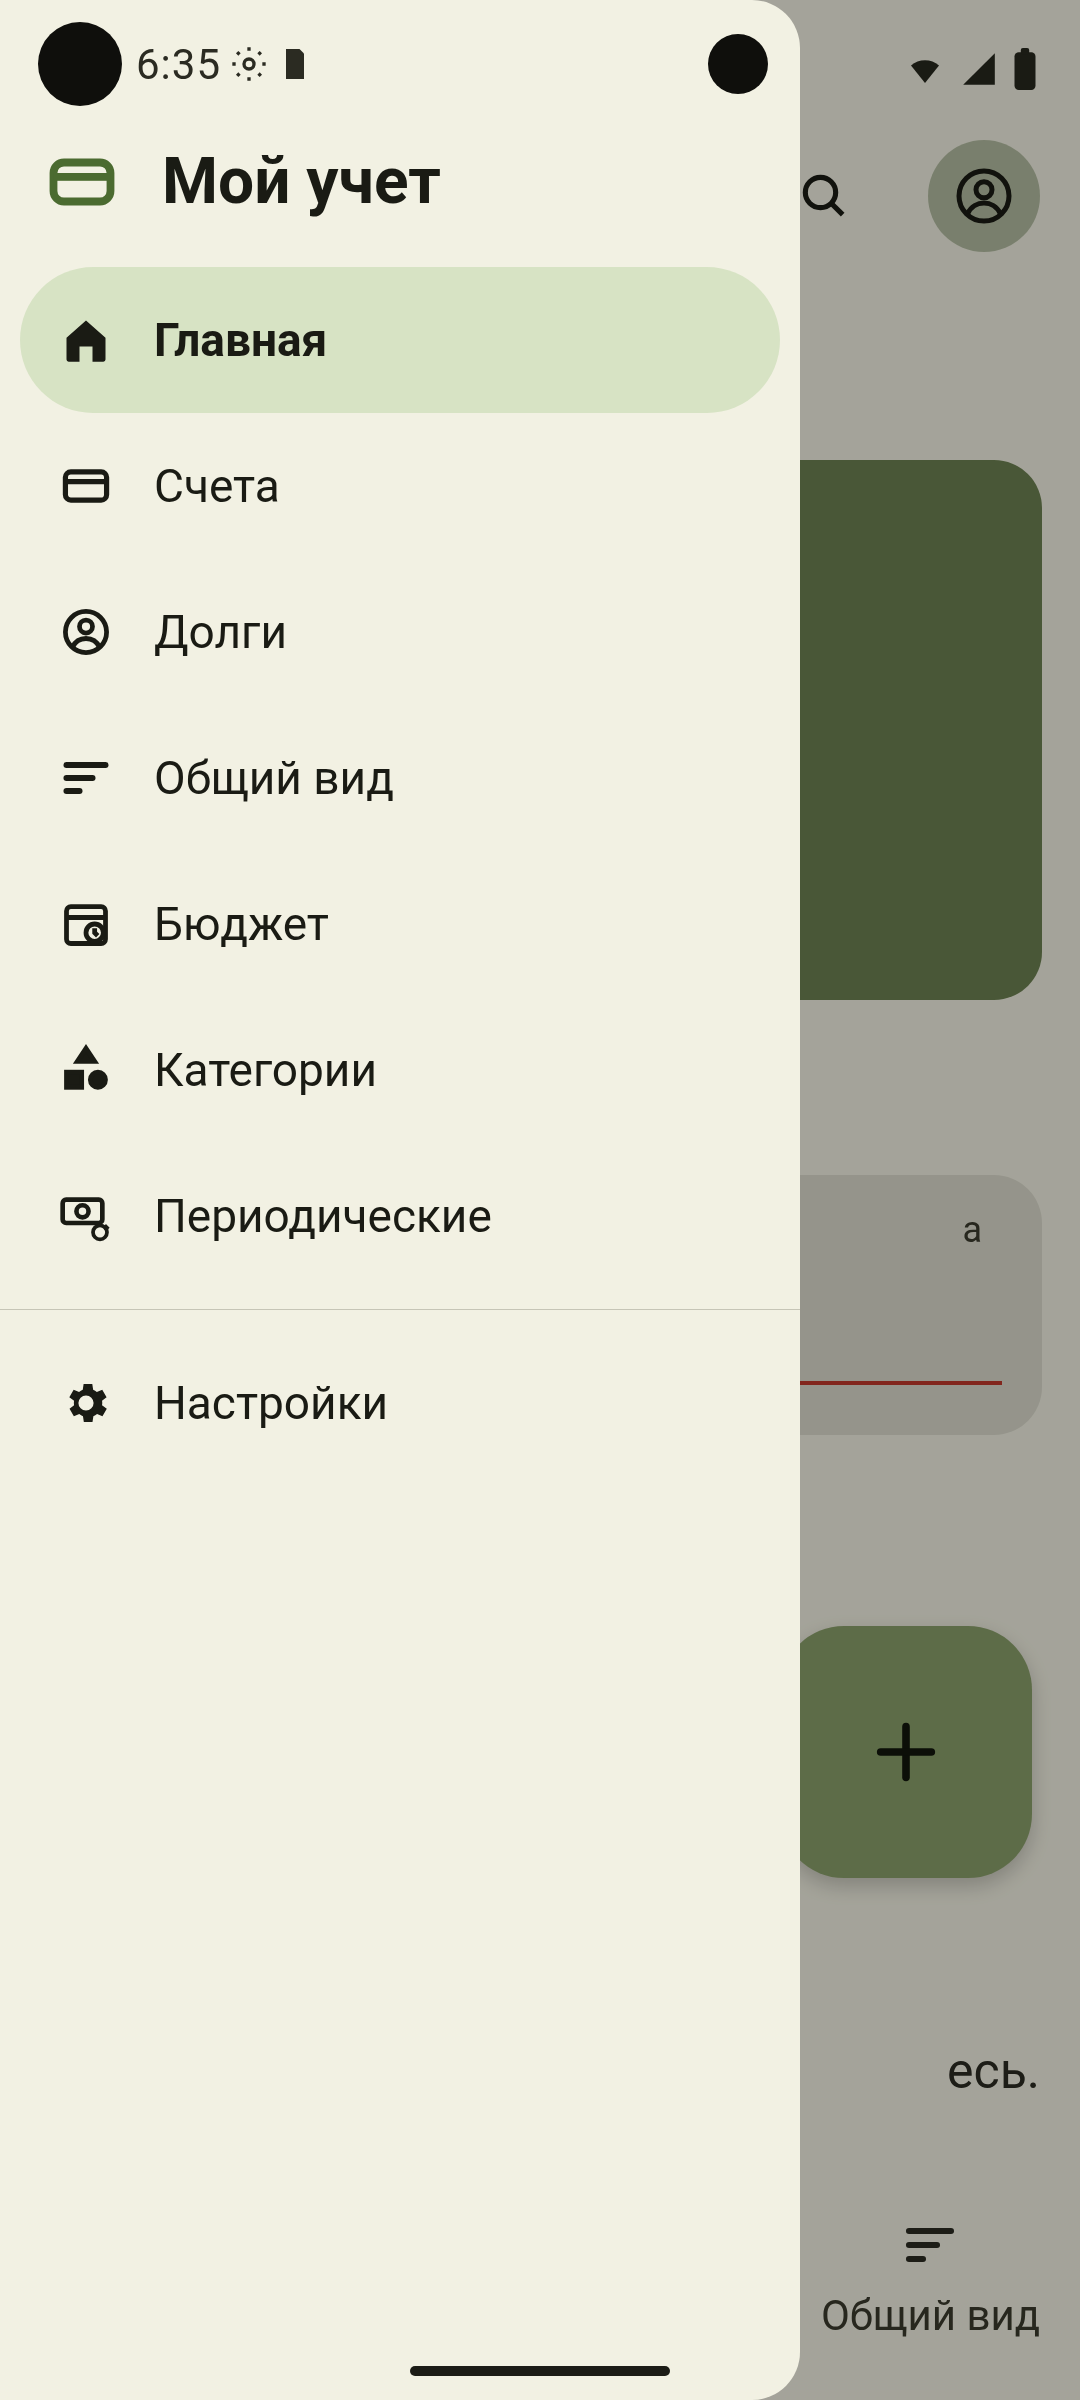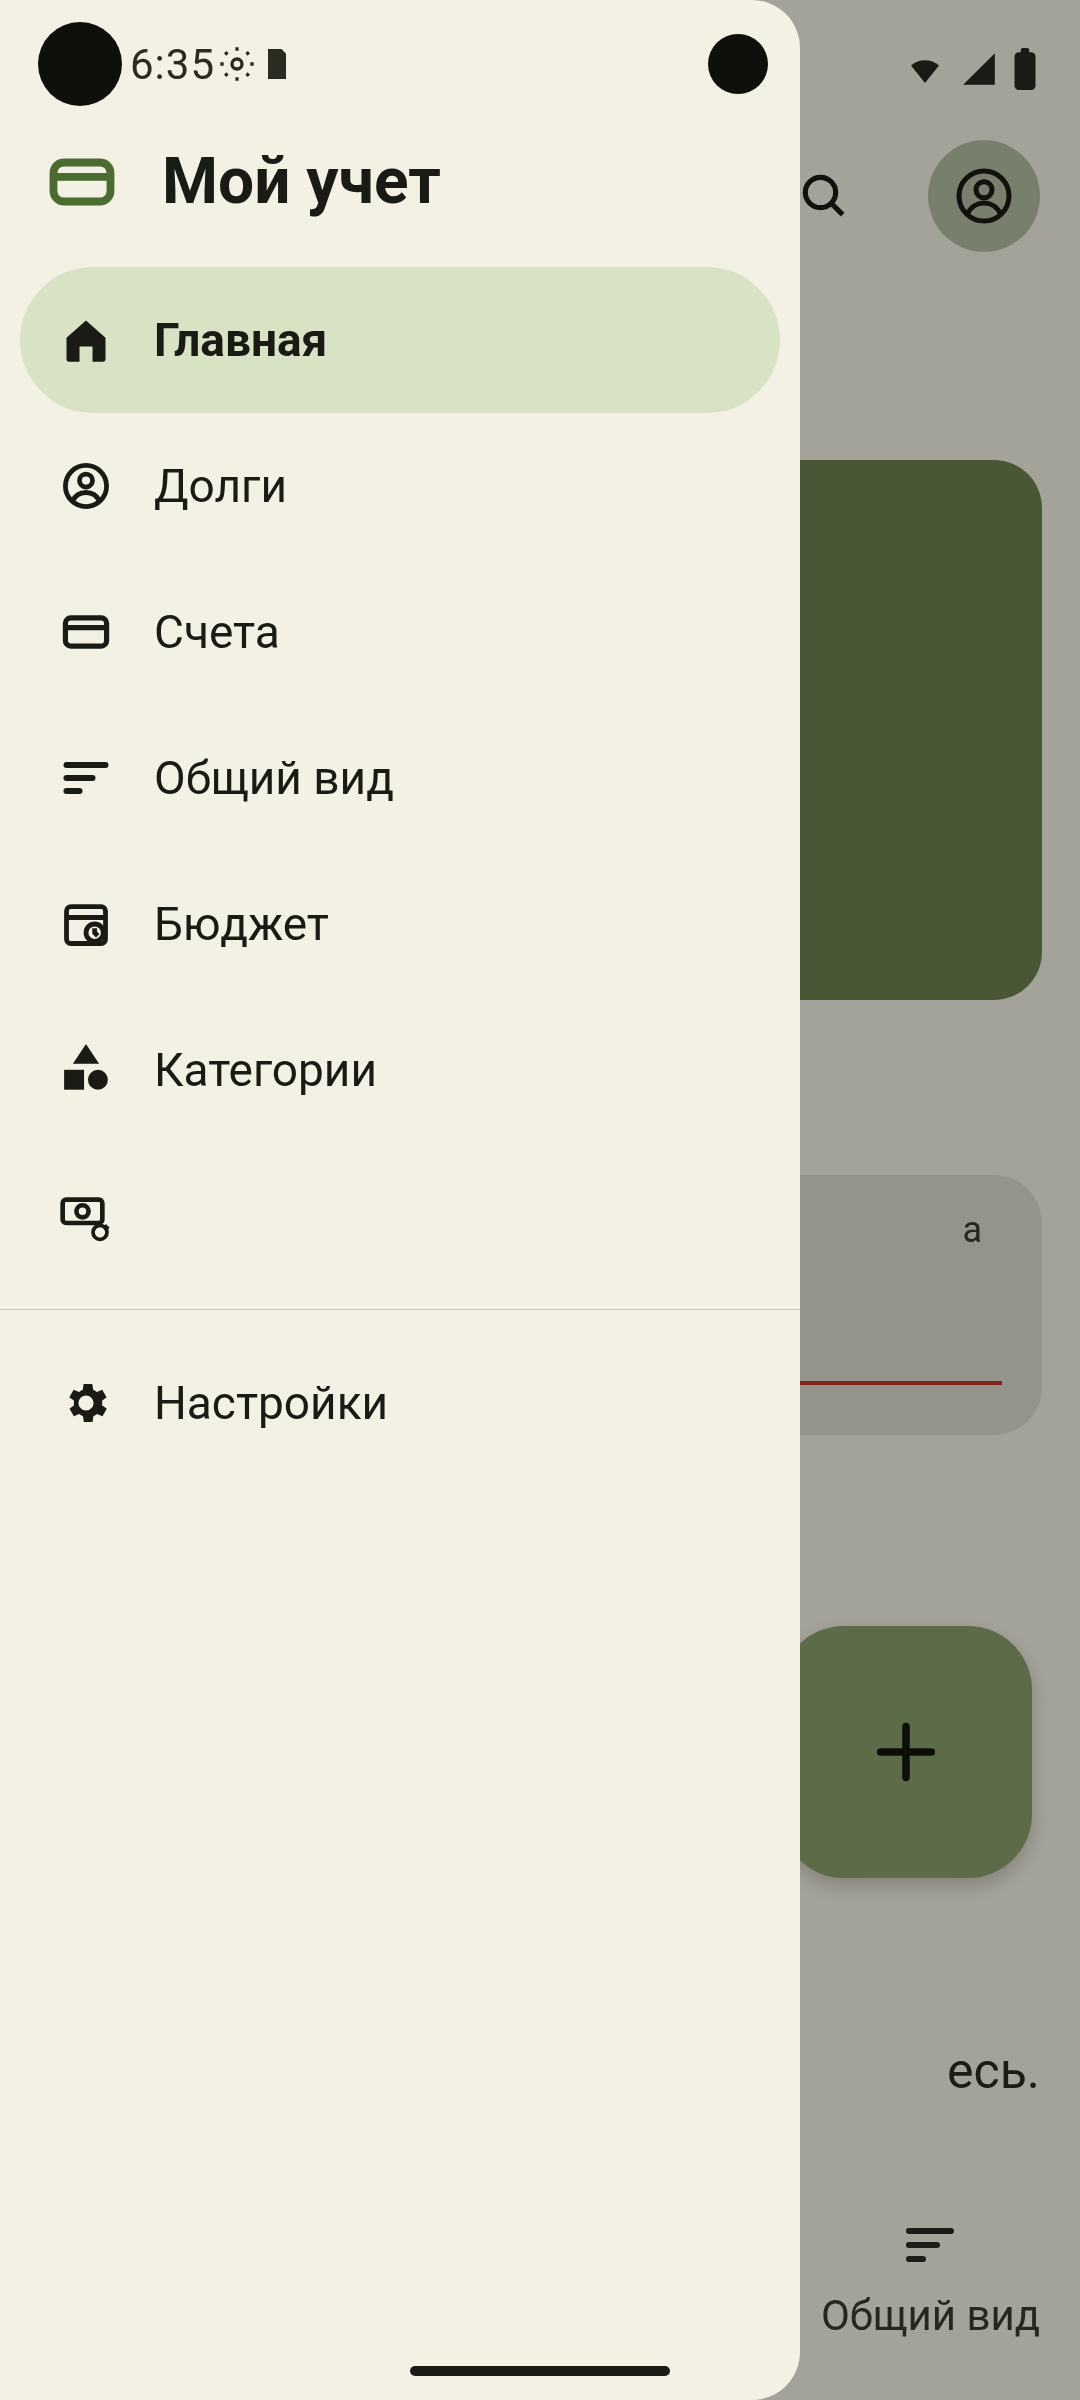--- a/index.html
+++ b/index.html
@@ -17,21 +17,21 @@
   .fab { position: absolute; bottom: 522px; right: 48px; width: 252px; height: 252px; background: #8aa06a; border-radius: 64px; display: flex; align-items: center; justify-content: center; box-shadow: 0 8px 20px rgba(0,0,0,.2); }
   .bottom-bar { position: absolute; bottom: 60px; right: 40px; display: flex; flex-direction: column; align-items: center; gap: 18px; color: #3a3a2d; font-size: 42px; }
   .partial-text { position: absolute; bottom: 300px; right: 40px; font-size: 50px; color: #2b2b22; }
   .home-indicator { position: absolute; bottom: 24px; left: 50%; transform: translateX(-50%); width: 260px; height: 10px; background: #1c1c16; border-radius: 6px; }
 
   
   .scrim { position: absolute; inset: 0; background: rgba(0,0,0,.32); }
 
   
   .drawer { position: absolute; top: 0; left: 0; width: 800px; height: 100%; background: #f2f1e3; border-top-right-radius: 48px; border-bottom-right-radius: 48px; display: flex; flex-direction: column; padding: 28px 20px 0 20px; }
-  .status-row { display: flex; align-items: center; gap: 2px; height: 72px; padding-left: 18px; }
+  .status-row { display: flex; align-items: center; gap: 8px; height: 72px; padding-left: 18px; }
   .status-row .big-dot { width: 84px; height: 84px; background: #0f0f0c; border-radius: 50%; }
   .status-row .time { font-size: 42px; color: #2b2b22; margin-left: 6px; letter-spacing: 1px; }
   .status-row .gap { flex: 1; }
   .status-row .right-dot { width: 60px; height: 60px; background: #0f0f0c; border-radius: 50%; margin-right: 12px; }
 
   .drawer-title { display: flex; align-items: center; gap: 44px; padding: 44px 26px 48px 26px; }
   .drawer-title .title-text { font-size: 64px; font-weight: 700; color: #1a1b14; }
 
   .nav-item { display: flex; align-items: center; gap: 40px; height: 146px; padding: 6px 38px; border-radius: 74px; color: #1a1b14; font-size: 46px; cursor: pointer; }
   .nav-item.selected { background: #d7e3c4; font-weight: 700; }
@@ -132,37 +132,37 @@
     <span class="nav-icon">
       <svg width="52" height="52" viewBox="0 0 24 24" fill="#1a1b14">
           <path d="M3 11l9-8 9 8v10a1 1 0 0 1-1 1h-5v-7h-6v7H4a1 1 0 0 1-1-1V11z"></path>
         </svg>
     </span>
     <span class="label">Главная</span>
   </div>
 
   <div class="nav-item">
     <span class="nav-icon">
+      <svg width="52" height="52" viewBox="0 0 24 24" fill="none" stroke="#1a1b14" stroke-width="2.4">
+          <rect x="2.5" y="5.5" width="19" height="13" rx="2.5"></rect>
+          <line x1="2.5" y1="10" x2="21.5" y2="10"></line>
+        </svg>
+    </span>
+    <span class="label">Счета</span>
+  </div>
+
+  <div class="nav-item">
+    <span class="nav-icon">
       <svg width="52" height="52" viewBox="0 0 24 24" fill="none" stroke="#1a1b14" stroke-width="2.2">
           <circle cx="12" cy="12" r="9.5"></circle>
           <circle cx="12" cy="9.5" r="3"></circle>
           <path d="M5.8 19c1.2-2.6 3.7-4 6.2-4s5 1.4 6.2 4"></path>
         </svg>
     </span>
     <span class="label">Долги</span>
-  </div>
-
-  <div class="nav-item">
-    <span class="nav-icon">
-      <svg width="52" height="52" viewBox="0 0 24 24" fill="none" stroke="#1a1b14" stroke-width="2.4">
-          <rect x="2.5" y="5.5" width="19" height="13" rx="2.5"></rect>
-          <line x1="2.5" y1="10" x2="21.5" y2="10"></line>
-        </svg>
-    </span>
-    <span class="label">Счета</span>
   </div>
 
   <div class="nav-item">
     <span class="nav-icon">
       <svg width="52" height="52" viewBox="0 0 24 24" stroke="#1a1b14" stroke-width="2.8" stroke-linecap="round">
           <line x1="3" y1="6" x2="21" y2="6"></line>
           <line x1="3" y1="12" x2="15" y2="12"></line>
           <line x1="3" y1="18" x2="9" y2="18"></line>
         </svg>
     </span>
@@ -194,20 +194,21 @@
 
   <div class="nav-item">
     <span class="nav-icon">
       <svg width="56" height="56" viewBox="0 0 24 24" fill="none" stroke="#1a1b14" stroke-width="2">
           <rect x="2" y="5" width="17" height="10" rx="1.5"></rect>
           <circle cx="10.5" cy="10" r="2.6"></circle>
           <path d="M15 19a3 3 0 1 0 6 0 3 3 0 1 0-6 0" stroke-width="1.6"></path>
           <path d="M20 16l1 1-1 1" stroke-width="1.6"></path>
         </svg>
     </span>
+    <span class="label">Периодические</span>
   </div>
 
   <div class="divider"></div>
 
   <div class="nav-item">
     <span class="nav-icon">
       <svg width="52" height="52" viewBox="0 0 24 24" fill="#1a1b14">
           <path d="M19.4 13a7.8 7.8 0 0 0 .1-1 7.8 7.8 0 0 0-.1-1l2.1-1.6-2-3.5-2.5 1a7.6 7.6 0 0 0-1.7-1l-.4-2.7h-4l-.4 2.7a7.6 7.6 0 0 0-1.7 1l-2.5-1-2 3.5L6.5 11a7.8 7.8 0 0 0-.1 1 7.8 7.8 0 0 0 .1 1l-2.1 1.6 2 3.5 2.5-1a7.6 7.6 0 0 0 1.7 1l.4 2.7h4l.4-2.7a7.6 7.6 0 0 0 1.7-1l2.5 1 2-3.5L19.4 13zM12 15.5A3.5 3.5 0 1 1 15.5 12 3.5 3.5 0 0 1 12 15.5z"></path>
         </svg>
     </span>

